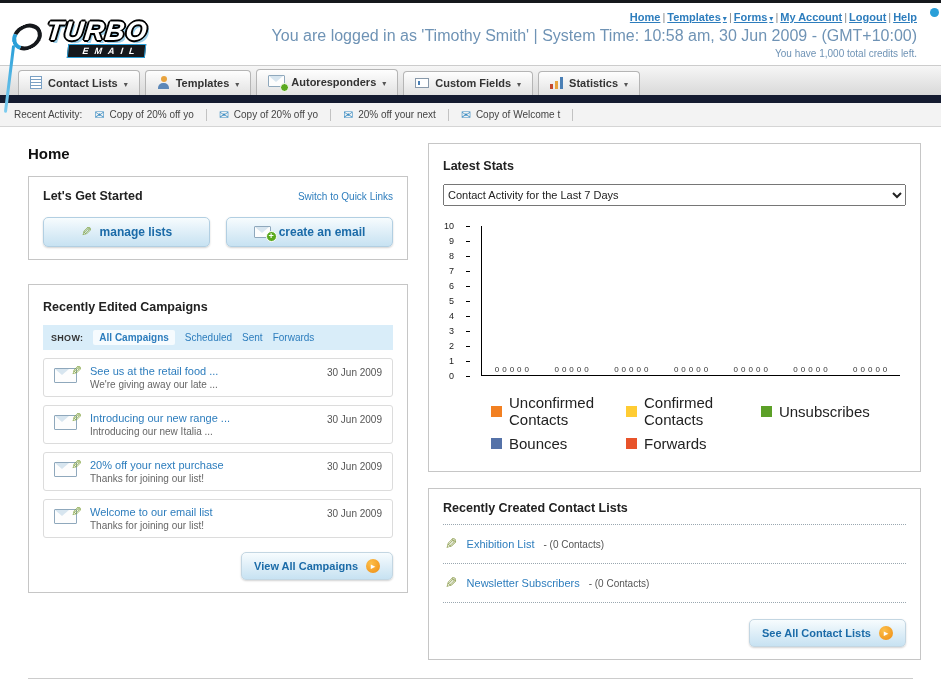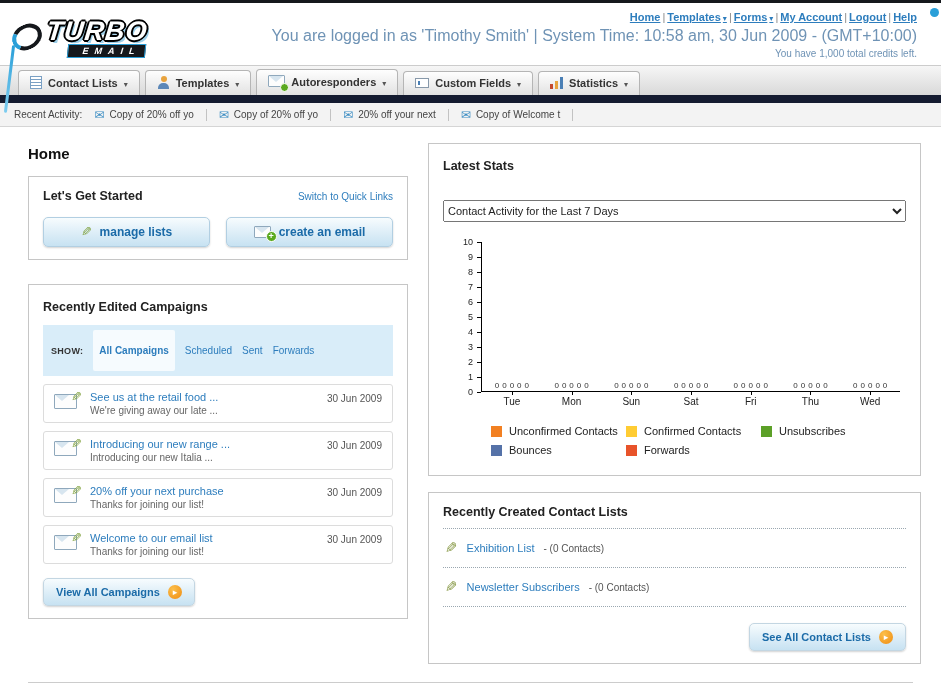--- a/index.html
+++ b/index.html
@@ -72,50 +72,50 @@
     background:linear-gradient(#f7fcfe 0%, #dcedf7 55%, #c7e2f2 100%); box-shadow:0 1px 2px rgba(0,0,0,.18);
     font-size:12px; font-weight:bold; color:#1b6ba8; cursor:pointer; white-space:nowrap; }
   .gs-buttons .soft-btn { flex:1; justify-content:center; }
   .btn-iconwrap { position:relative; display:inline-flex; }
 
   
   .campaigns-panel { margin-top:24px; }
   .filter-bar { display:flex; align-items:center; gap:10px; background:#d9edf9; padding:5px 8px; margin-top:10px; font-size:10px; }
   .show-label { font-size:9px; font-weight:bold; color:#333; letter-spacing:.3px; }
   .filter-link { color:#2d7dbd; cursor:pointer; }
-  .filter-link.active { background:#f6fbfe; padding:15px 6px; border-radius:2px; font-weight:bold; }
+  .filter-link.active { background:#f6fbfe; padding:2px 6px; border-radius:2px; font-weight:bold; }
   .campaign-row { display:flex; align-items:center; gap:10px; border:1px solid #dcdcdc; border-radius:3px; padding:6px 10px; margin-top:8px; background:#fff; }
   .campaign-icon { position:relative; width:26px; flex:none; }
   .campaign-icon .icon-env { width:23px; height:15px; }
   .campaign-icon .glyph-pencil { position:absolute; top:-7px; right:-2px; }
   .campaign-text { flex:1; min-width:0; }
   .campaign-title { font-size:11px; color:#2d7dbd; cursor:pointer; }
   .campaign-sub { font-size:10px; color:#666; margin-top:2px; }
   .campaign-date { font-size:10px; color:#555; flex:none; align-self:flex-start; margin-top:2px; }
-  .view-all-row { display:flex; margin-top:14px; }
+  .view-all-row { display:flex; justify-content:flex-end; margin-top:14px; }
   .view-all-row .soft-btn, .see-all-row .soft-btn { font-size:11px; padding:6px 12px; border-color:#c3d6e2; }
 
   
-  .stats-select { width:100%; margin-top:26px; height:22px; font-size:11px; font-family:inherit; color:#222; }
+  .stats-select { width:100%; margin-top:10px; height:22px; font-size:11px; font-family:inherit; color:#222; }
   .chart-wrap { margin-top:20px; padding:0 6px 0 14px; }
   .chart-flex { display:flex; }
   .y-axis { position:relative; width:24px; height:150px; flex:none; }
-  .y-label { position:absolute; right:0; display:flex; align-items:center; gap:4px; font-size:9px; color:#222; height:12px; line-height:12px; }
+  .y-label { position:absolute; right:11px; display:flex; align-items:center; gap:12px; font-size:9px; color:#222; height:12px; line-height:12px; }
   .y-label .tick { width:4px; height:1px; background:#000; display:inline-block; }
   .plot { flex:1; display:flex; flex-direction:column; }
   .plot-box { height:150px; border-left:1px solid #000; border-bottom:1px solid #000; display:flex; align-items:flex-end; }
   .bar-group { flex:1; display:flex; justify-content:center; gap:3px; padding-bottom:1px; }
   .bar-value { font-size:8px; color:#333; line-height:1; }
   .x-labels { display:flex; margin-left:1px; }
   .x-label { flex:1; text-align:center; font-size:10px; color:#222; padding-top:4px; position:relative; }
   .x-label::before { content:""; position:absolute; top:0; left:50%; width:1px; height:3px; background:#000; }
   .legend { display:flex; flex-wrap:wrap; margin-top:18px; padding-left:34px; }
   .legend-item { width:33%; display:flex; align-items:center; gap:7px; margin-bottom:7px; }
   .legend-swatch { width:11px; height:11px; display:inline-block; flex:none; }
-  .legend-label { font-size:11px; color:#222; }
+  .legend-label { font-size:15px; color:#222; }
 
   
   .lists-panel { margin-top:16px; }
   .lists-panel .panel-title { padding-bottom:9px; border-bottom:1px dotted #9aa7b0; }
   .list-row { display:flex; align-items:center; gap:9px; padding:10px 2px; border-bottom:1px dotted #9aa7b0; }
   .list-row .glyph-pencil::after { font-size:15px; color:#8a9b4a; }
   .list-name { font-size:11px; color:#2d7dbd; cursor:pointer; }
   .list-detail { font-size:10px; color:#555; }
   .see-all-row { display:flex; justify-content:flex-end; margin-top:16px; }
 
@@ -374,29 +374,20 @@
                     <span class="bar-value">0</span>
                   </div>
                   <div class="bar-group">
                     <span class="bar-value">0</span>
                     <span class="bar-value">0</span>
                     <span class="bar-value">0</span>
                     <span class="bar-value">0</span>
                     <span class="bar-value">0</span>
                   </div>
                 </div>
-              <div class="x-labels">
-                  <div class="x-label">Tue</div>
-                  <div class="x-label">Mon</div>
-                  <div class="x-label">Sun</div>
-                  <div class="x-label">Sat</div>
-                  <div class="x-label">Fri</div>
-                  <div class="x-label">Thu</div>
-                  <div class="x-label">Wed</div>
-                </div>
             </div>
           </div>
           <div class="legend">
               <div class="legend-item">
                 <span class="legend-swatch" style="background: rgb(242, 128, 34);"></span>
                 <span class="legend-label">Unconfirmed Contacts</span>
               </div>
               <div class="legend-item">
                 <span class="legend-swatch" style="background: rgb(255, 204, 51);"></span>
                 <span class="legend-label">Confirmed Contacts</span>

